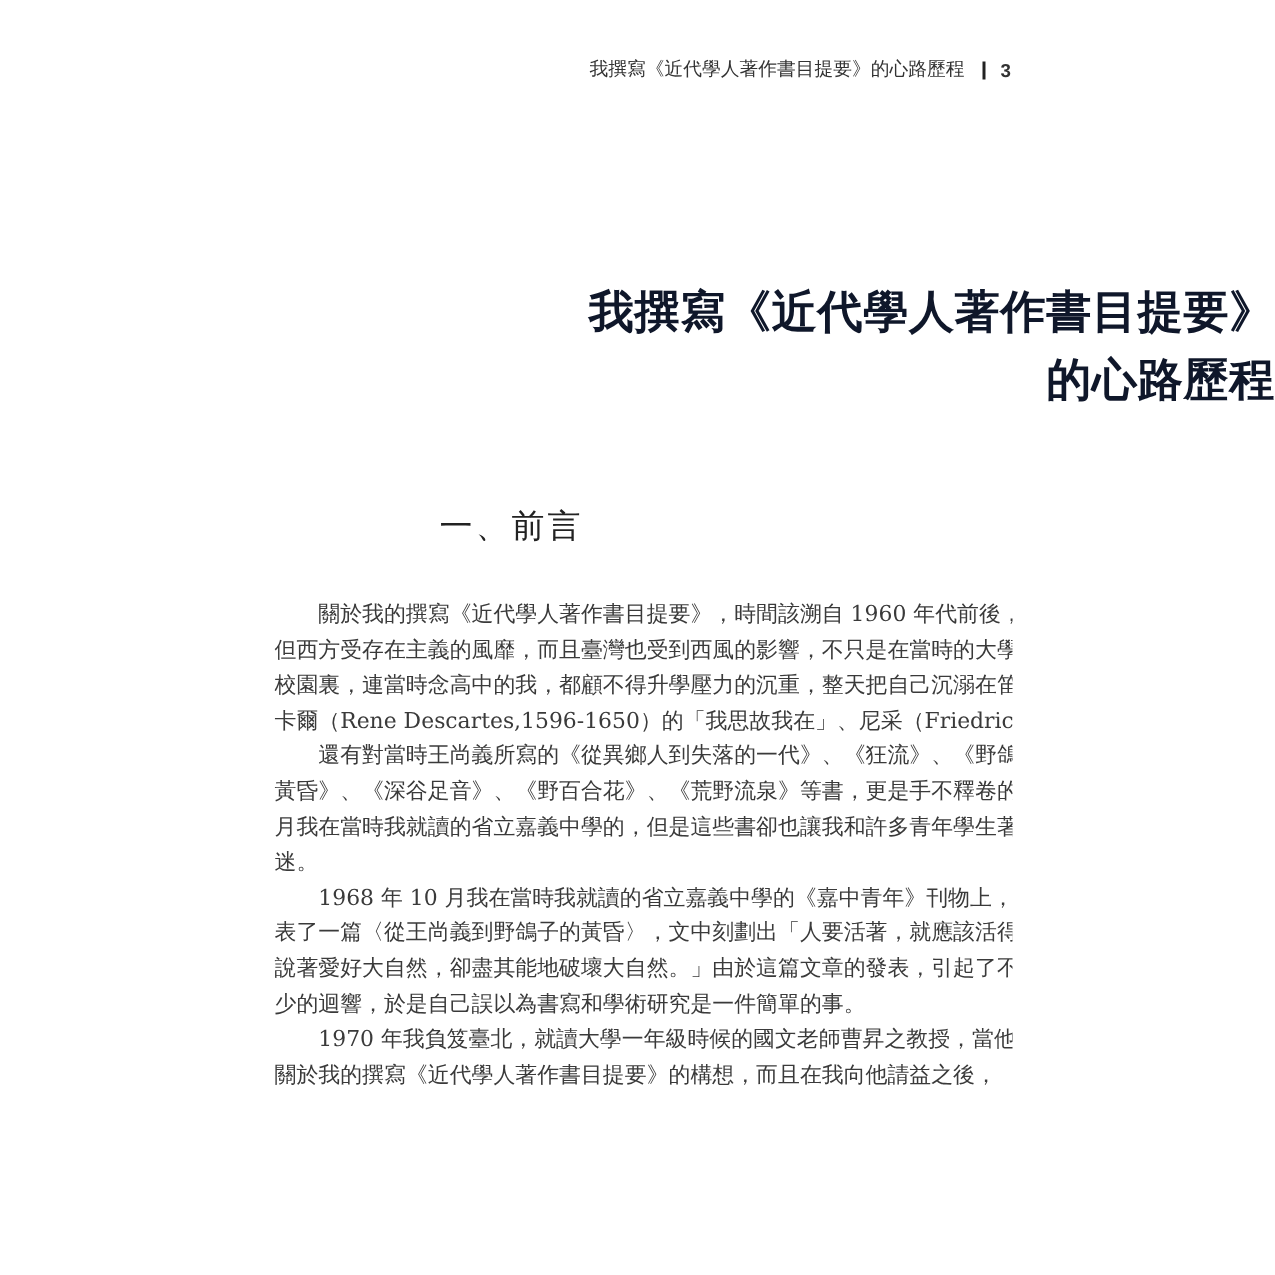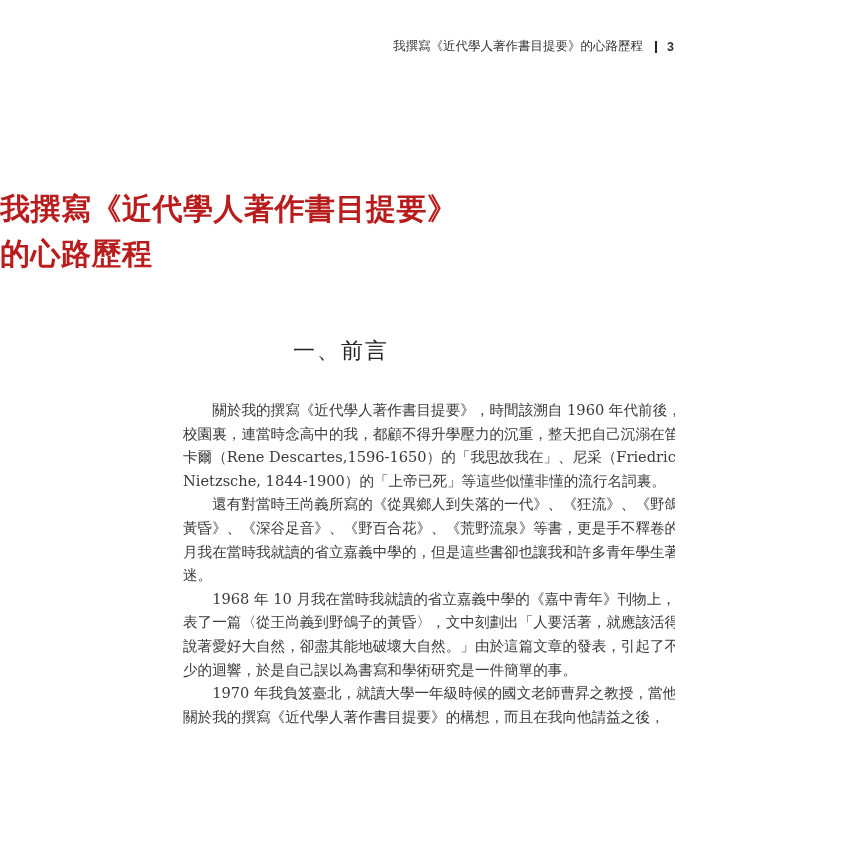--- a/index.html
+++ b/index.html
@@ -30,26 +30,26 @@
     background: #222;
     margin: 0 10px 0 12px;
   }
   .running-header .pageno {
     font-weight: bold;
   }
   .title {
     position: absolute;
     top: 186px;
     left: 0; width: 850px;
-    text-align: left;
+    text-align: right;
     font-family: "DejaVu Serif", "Liberation Serif", serif;
     font-weight: bold;
     font-size: 30px;
     line-height: 45px;
-    color: #b91c1c;
+    color: #0f172a;
     letter-spacing: 0.5px;
   }
   .section-heading {
     position: absolute;
     top: 336px;
     left: 0; width: 682px;
     text-align: center;
     font-family: "DejaVu Sans", "Liberation Sans", sans-serif;
     font-size: 22px;
     color: #222;
@@ -85,23 +85,23 @@
 <div class="title">
   <div>我撰寫《近代學人著作書目提要》</div>
   <div>的心路歷程</div>
 </div>
 
 <div class="section-heading">一、前言</div>
 
 <div class="body-text">
   <p>
     <span class="line">關於我的撰寫《近代學人著作書目提要》，時間該溯自 1960 年代前後，不</span>
+    <span class="line" style="text-indent:0">但西方受存在主義的風靡，而且臺灣也受到西風的影響，不只是在當時的大學</span>
     <span class="line">校園裏，連當時念高中的我，都顧不得升學壓力的沉重，整天把自己沉溺在笛</span>
     <span class="line">卡爾（Rene Descartes,1596-1650）的「我思故我在」、尼采（Friedrich Wilhelm</span>
-    <span class="line">Nietzsche, 1844-1900）的「上帝已死」等這些似懂非懂的流行名詞裏。</span>
   </p>
   <p>
     <span class="line">還有對當時王尚義所寫的《從異鄉人到失落的一代》、《狂流》、《野鴿子的</span>
     <span class="line">黃昏》、《深谷足音》、《野百合花》、《荒野流泉》等書，更是手不釋卷的捧讀，</span>
     <span class="line">月我在當時我就讀的省立嘉義中學的，但是這些書卻也讓我和許多青年學生著</span>
     <span class="line">迷。</span>
   </p>
   <p>
     <span class="line">1968 年 10 月我在當時我就讀的省立嘉義中學的《嘉中青年》刊物上，發</span>
     <span class="line">表了一篇〈從王尚義到野鴿子的黃昏〉，文中刻劃出「人要活著，就應該活得真</span>

